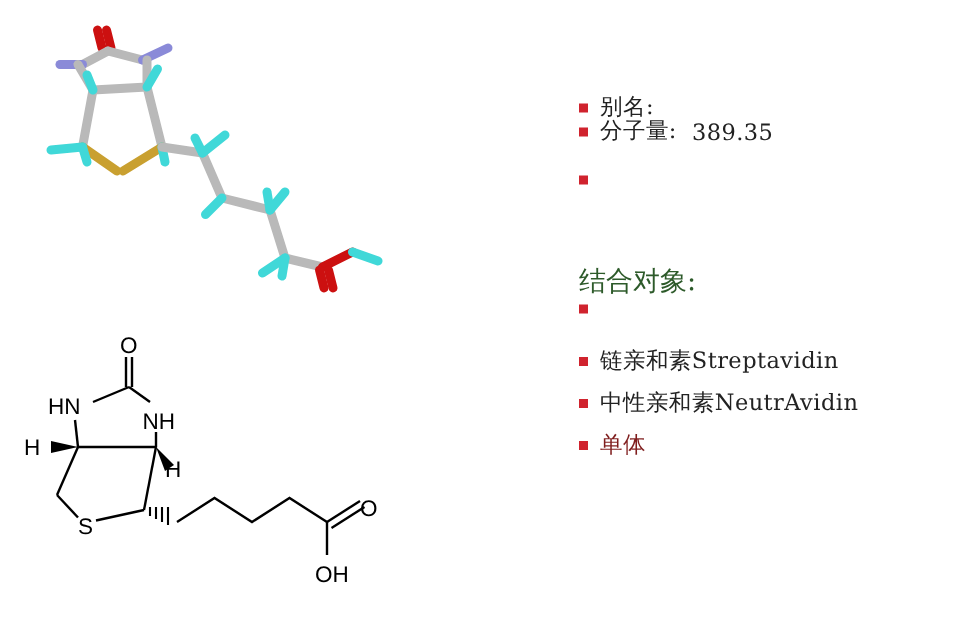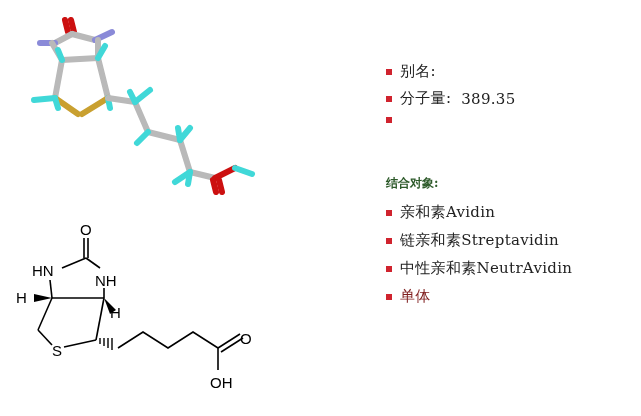--- a/index.html
+++ b/index.html
@@ -4,21 +4,21 @@
 <style>
   html, body { margin:0; padding:0; background:#ffffff; }
   body { width:641px; height:416px; position:relative; overflow:hidden;
          font-family:"DejaVu Serif", "Liberation Serif", serif; }
   .mol3d { position:absolute; left:20px; top:10px; width:250px; height:190px; }
   .mol2d { position:absolute; left:0px; top:210px; width:270px; height:200px; }
   .list { position:absolute; left:386px; top:0; width:250px; }
   .item { position:absolute; left:0; display:flex; align-items:center; white-space:nowrap;
           font-size:15px; color:#222; letter-spacing:0.3px; }
   .bullet { width:6px; height:6px; background:#d0232e; margin-right:8px; flex:none; }
-  .heading { position:absolute; left:0; font-size:12px; color:#2d5a2a; white-space:nowrap;font-weight:bold; }
+  .heading { position:absolute; left:0; font-size:18px; color:#2d5a2a; white-space:nowrap; }
   .blue { color:#7f1d1d; }
 </style>
 </head>
 <body>
 
 <svg class="mol3d" viewBox="0 0 250 190">
   <g stroke-linecap="round" stroke-width="6" fill="none">
 
     <line x1="45" y1="10" x2="48" y2="22" stroke="#cc1010"></line>
     <line x1="51" y1="10" x2="54" y2="22" stroke="#cc1010"></line>
@@ -99,34 +99,33 @@
     <text x="240" y="134">O</text>
     <text x="210" y="178">OH</text>
   </g>
 </svg>
 
 <div class="list">
   <div class="item" style="top:62px">
     <span class="bullet"></span>
     <span>别名:</span>
   </div>
-  <div class="item" style="top:89px">
+  <div class="item" style="top:78px">
     <span class="bullet"></span>
     <span>分子量:</span>
     <span style="margin-left:10px">389.35</span>
   </div>
   <div class="item" style="top:117px">
     <span class="bullet"></span>
   </div>
 
   <div class="heading" style="top:175px">结合对象:</div>
 
   <div class="item" style="top:203px">
     <span class="bullet"></span>
-    <span>亲和素Avidin</span>
   </div>
   <div class="item" style="top:231px">
     <span class="bullet"></span>
     <span>链亲和素Streptavidin</span>
   </div>
   <div class="item" style="top:259px">
     <span class="bullet"></span>
     <span>中性亲和素NeutrAvidin</span>
   </div>
   <div class="item" style="top:287px">

